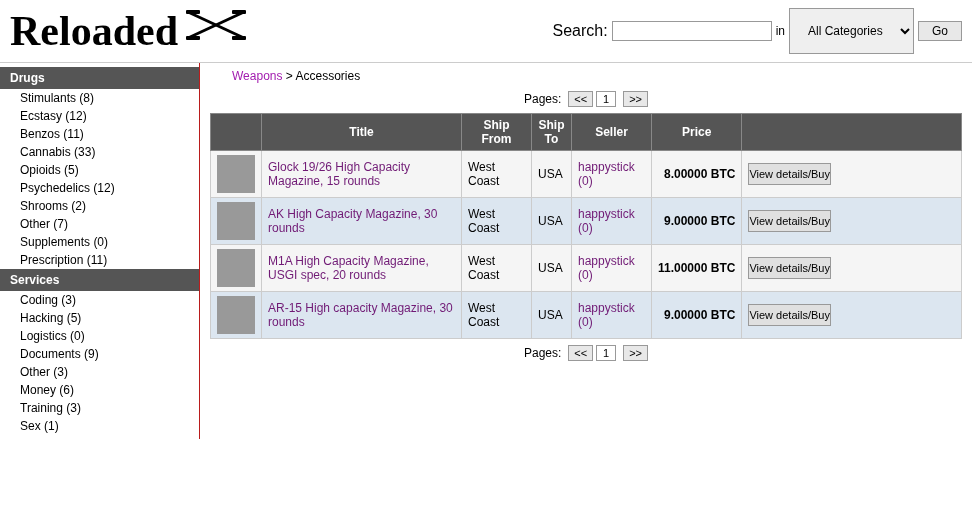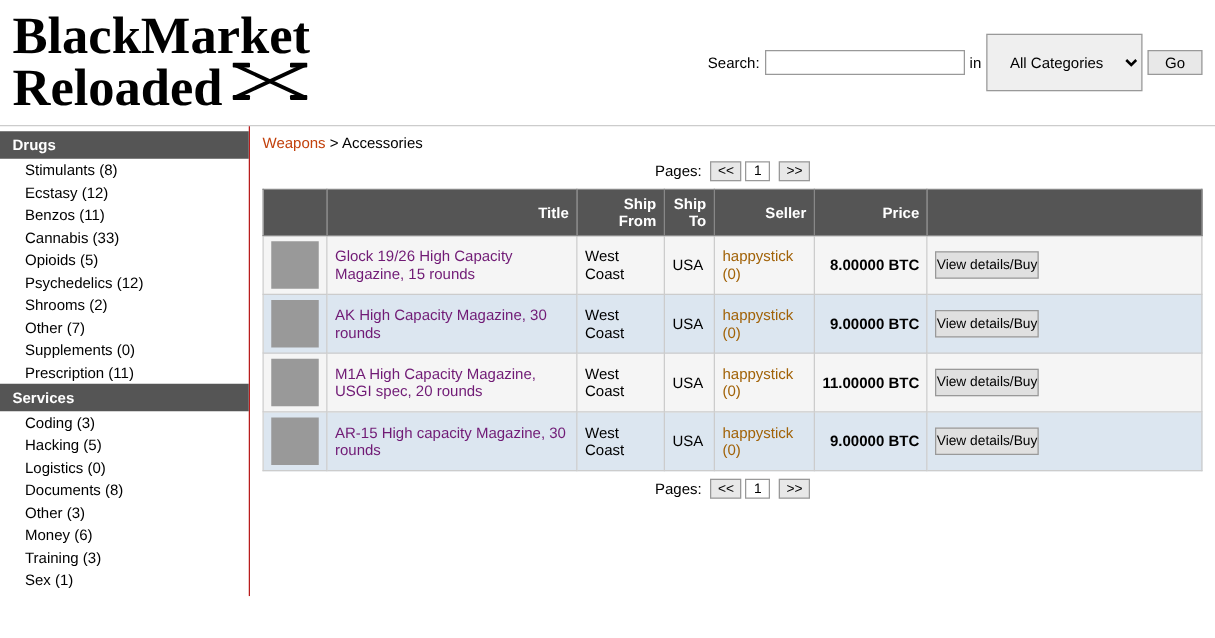--- a/index.html
+++ b/index.html
@@ -3,21 +3,21 @@
   <meta charset="utf-8">
   <style>
     * { margin: 0; padding: 0; box-sizing: border-box; }
     body { font-family: Arial, Helvetica, sans-serif; font-size: 12px; background: #fff; color: #000; width: 972px; }
 
     
     #header { display: flex; align-items: center; padding: 8px 10px; border-bottom: 1px solid #ccc; }
     #logo { font-size: 42px; font-weight: 900; font-family: 'Times New Roman', serif; line-height: 1; }
     #logo span { display: block; }
     #search-area { margin-left: auto; display: flex; align-items: center; gap: 4px; }
-    #search-area label { font-size: 12px; margin-left: 17px; }
+    #search-area label { font-size: 16px; margin-left: 17px; }
     #search-input { width: 160px; border: 1px solid #999; padding: 2px 4px; font-size: 12px; }
     #category-select { border: 1px solid #999; padding: 14px; font-size: 12px; }
     #go-btn { padding: 2px 13px; font-size: 12px; background: #e8e8e8; border: 1px solid #999; cursor: pointer; }
 
     
     #main { display: flex; }
 
     
     #sidebar { width: 200px; min-width: 200px; padding: 4px 0; border-right: 1px solid #b91c1c; }
     .sidebar-category-header {
@@ -32,21 +32,21 @@
       padding: 2px 20px;
       font-size: 12px;
       color: #000;
       cursor: pointer;
       display: block;
     }
 
     
     #content { flex: 1; padding: 6px 10px; }
     #breadcrumb { font-size: 12px; margin-bottom: 8px; }
-    #breadcrumb a { color: #c2410c; text-decoration: none; }
+    #breadcrumb a { color: #a21caf; text-decoration: none; margin-left: 22px; }
 
     
     .pagination { display: flex; align-items: center; justify-content: center; gap: 3px; margin: 6px 0; font-size: 12px; }
     .pagination span { font-size: 12px; margin-right: 4px; }
     .pagination button {
       padding: 1px 5px;
       font-size: 11px;
       background: #e8e8e8;
       border: 1px solid #999;
       cursor: pointer;
@@ -60,41 +60,41 @@
       text-align: center;
       background: #fff;
     }
 
     
     #listings-table { width: 100%; border-collapse: collapse; border: 1px solid #aaa; }
     #listings-table th {
       background: #555;
       color: #fff;
       padding: 4px 6px;
-      text-align: right;
+      text-align: center;
       font-size: 12px;
       font-weight: bold;
       border: 1px solid #888;
     }
     #listings-table td {
       padding: 4px 6px;
       border: 1px solid #ccc;
       font-size: 12px;
       vertical-align: middle;
     }
     #listings-table tr.odd { background: #f5f5f5; }
     #listings-table tr.even { background: #dce6f0; }
     .item-thumb {
       width: 38px;
       height: 38px;
       background: #888;
       display: block;
     }
     .item-title-link { color: #701a75; text-decoration: none; font-size: 12px; }
-    .seller-link { color: #a16207; text-decoration: none; }
+    .seller-link { color: #701a75; text-decoration: none; }
     .price { font-weight: bold; text-align: right; white-space: nowrap; }
     .view-btn {
       background: #e0e0e0;
       border: 1px solid #999;
       padding: 4px 0;
       cursor: pointer;
       font-size: 11px;
       white-space: nowrap;
     }
     .th-img { width: 42px; }
@@ -103,21 +103,20 @@
     .th-ship-to { width: 40px; }
     .th-seller { width: 80px; }
     .th-price { width: 90px; }
   </style>
 </head>
 <body>
 
 <div id="header">
   <div id="logo-area">
     <div id="logo">
-      <span>BlackMarket</span>
       <span style="display:flex; ">
         <span>Reloaded</span>
         <span style="font-size:26px; margin-left:8px; display:inline-block;">
           
           <svg width="60" height="30" viewBox="0 0 60 30">
             <line x1="2" y1="28" x2="58" y2="2" stroke="#000" stroke-width="3"></line>
             <line x1="58" y1="28" x2="2" y2="2" stroke="#000" stroke-width="3"></line>
 
             <rect x="0" y="26" width="14" height="4" fill="#000" rx="1"></rect>
             <rect x="46" y="26" width="14" height="4" fill="#000" rx="1"></rect>
@@ -150,21 +149,21 @@
     <span class="sidebar-item">Opioids (5)</span>
     <span class="sidebar-item">Psychedelics (12)</span>
     <span class="sidebar-item">Shrooms (2)</span>
     <span class="sidebar-item">Other (7)</span>
     <span class="sidebar-item">Supplements (0)</span>
     <span class="sidebar-item">Prescription (11)</span>
     <div class="sidebar-category-header">Services</div>
     <span class="sidebar-item">Coding (3)</span>
     <span class="sidebar-item">Hacking (5)</span>
     <span class="sidebar-item">Logistics (0)</span>
-    <span class="sidebar-item">Documents (8)</span>
+    <span class="sidebar-item">Documents (9)</span>
     <span class="sidebar-item">Other (3)</span>
     <span class="sidebar-item">Money (6)</span>
     <span class="sidebar-item">Training (3)</span>
     <span class="sidebar-item">Sex (1)</span>
   </div>
 
   <div id="content">
 
     <div id="breadcrumb">
       <a href="#">Weapons</a>

